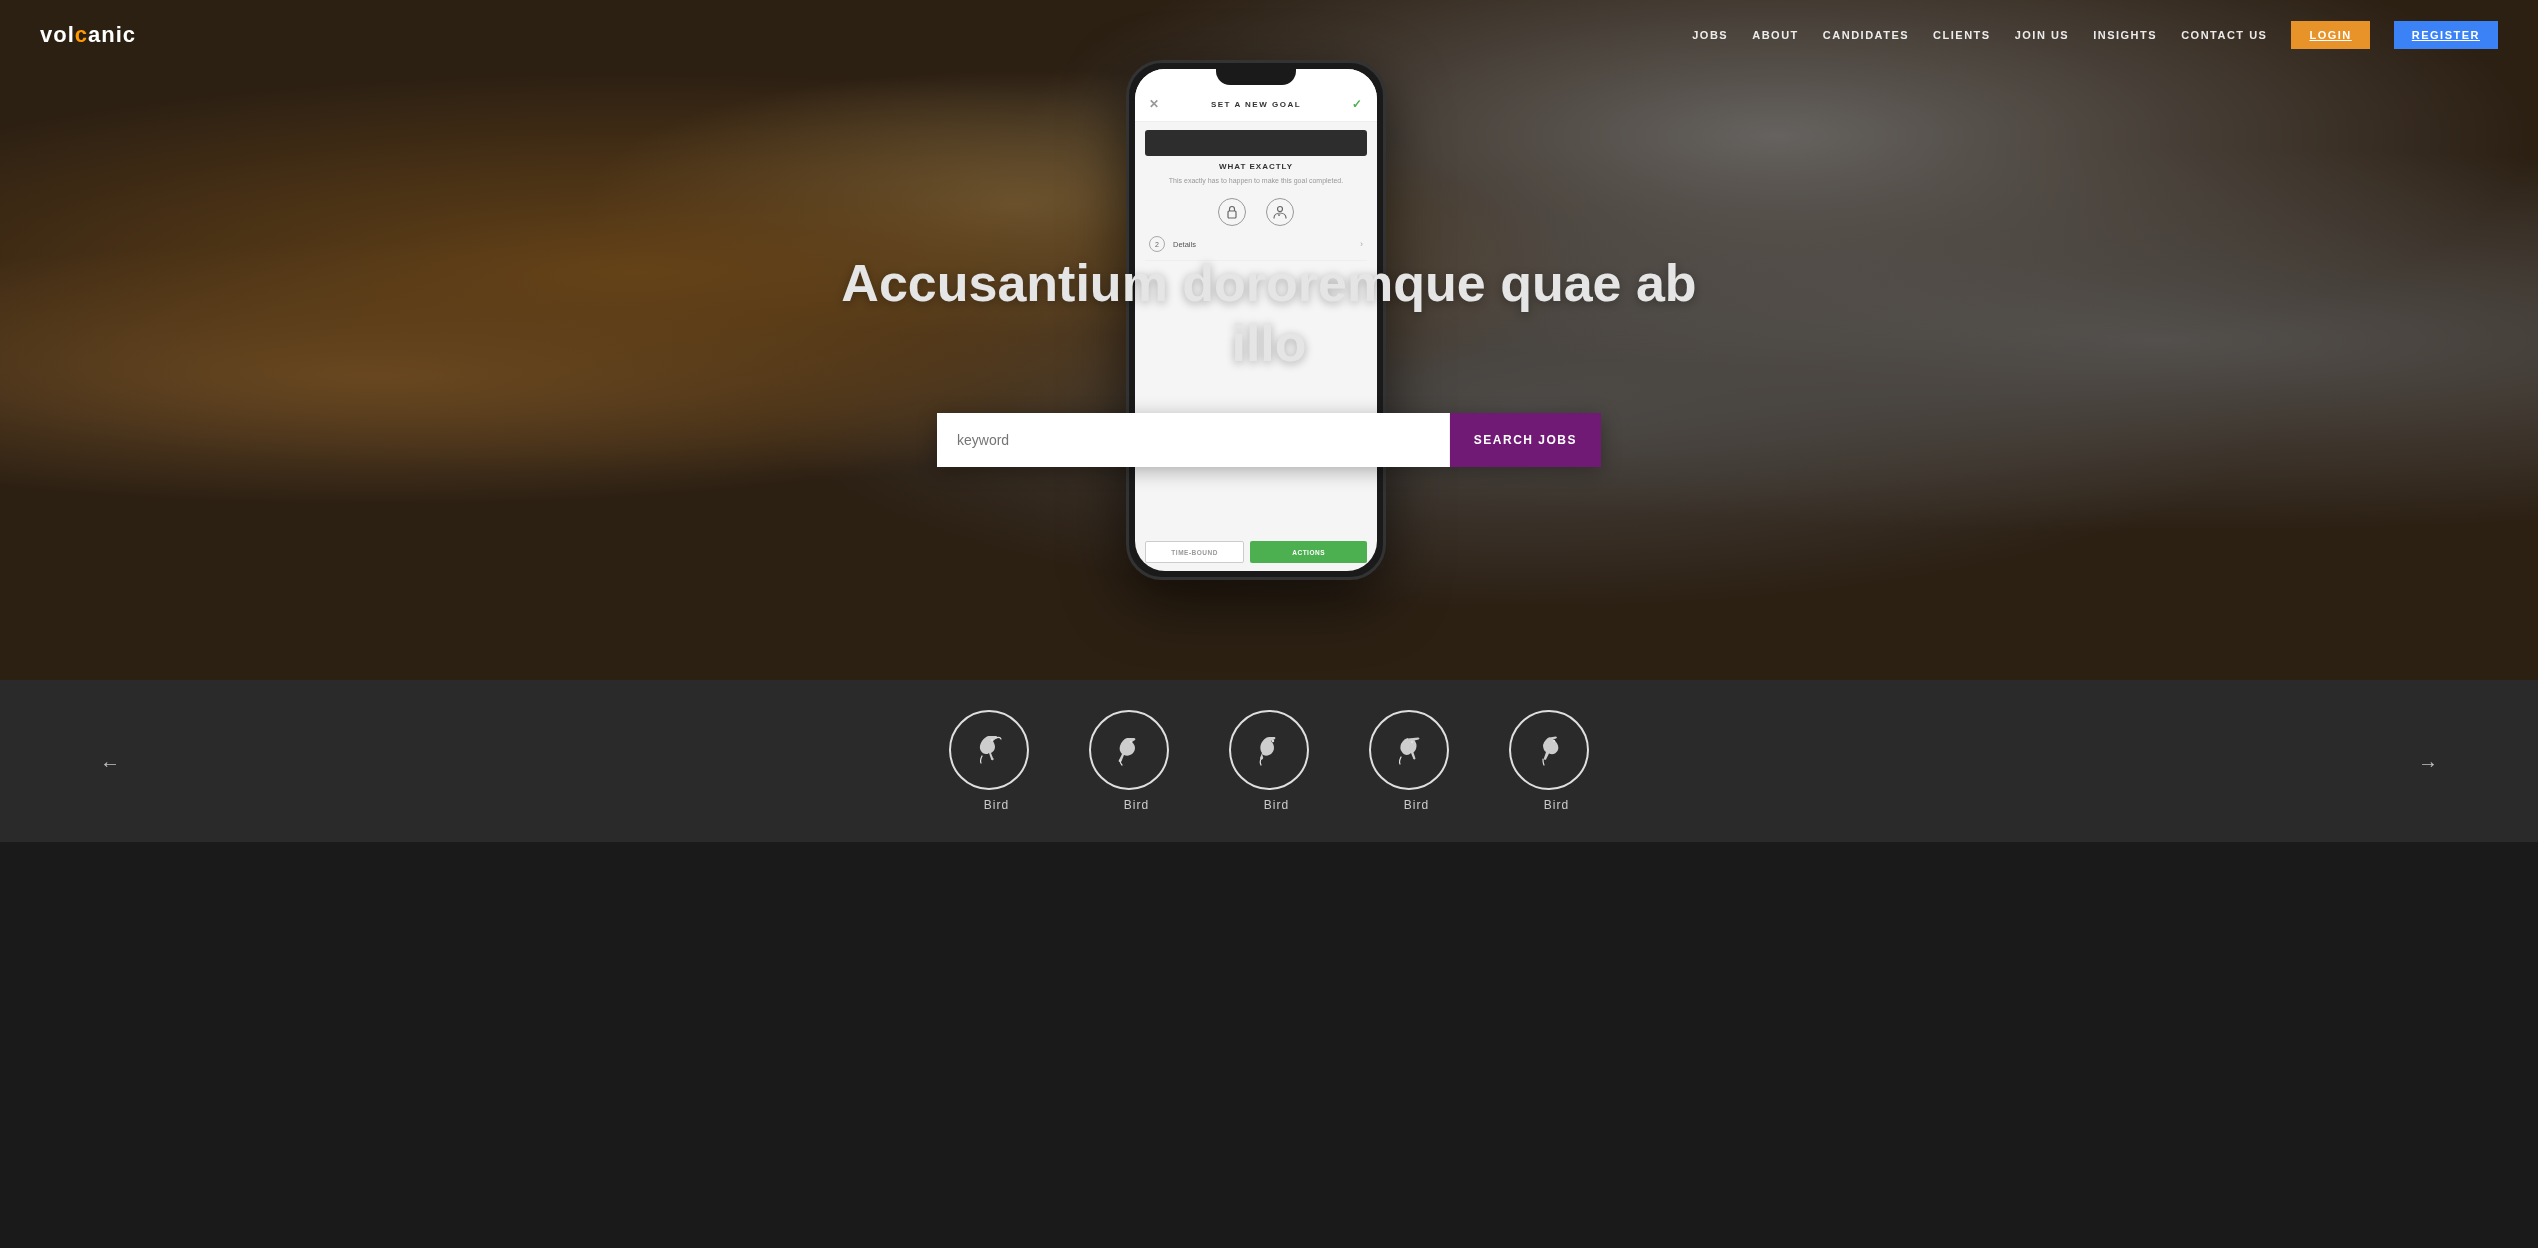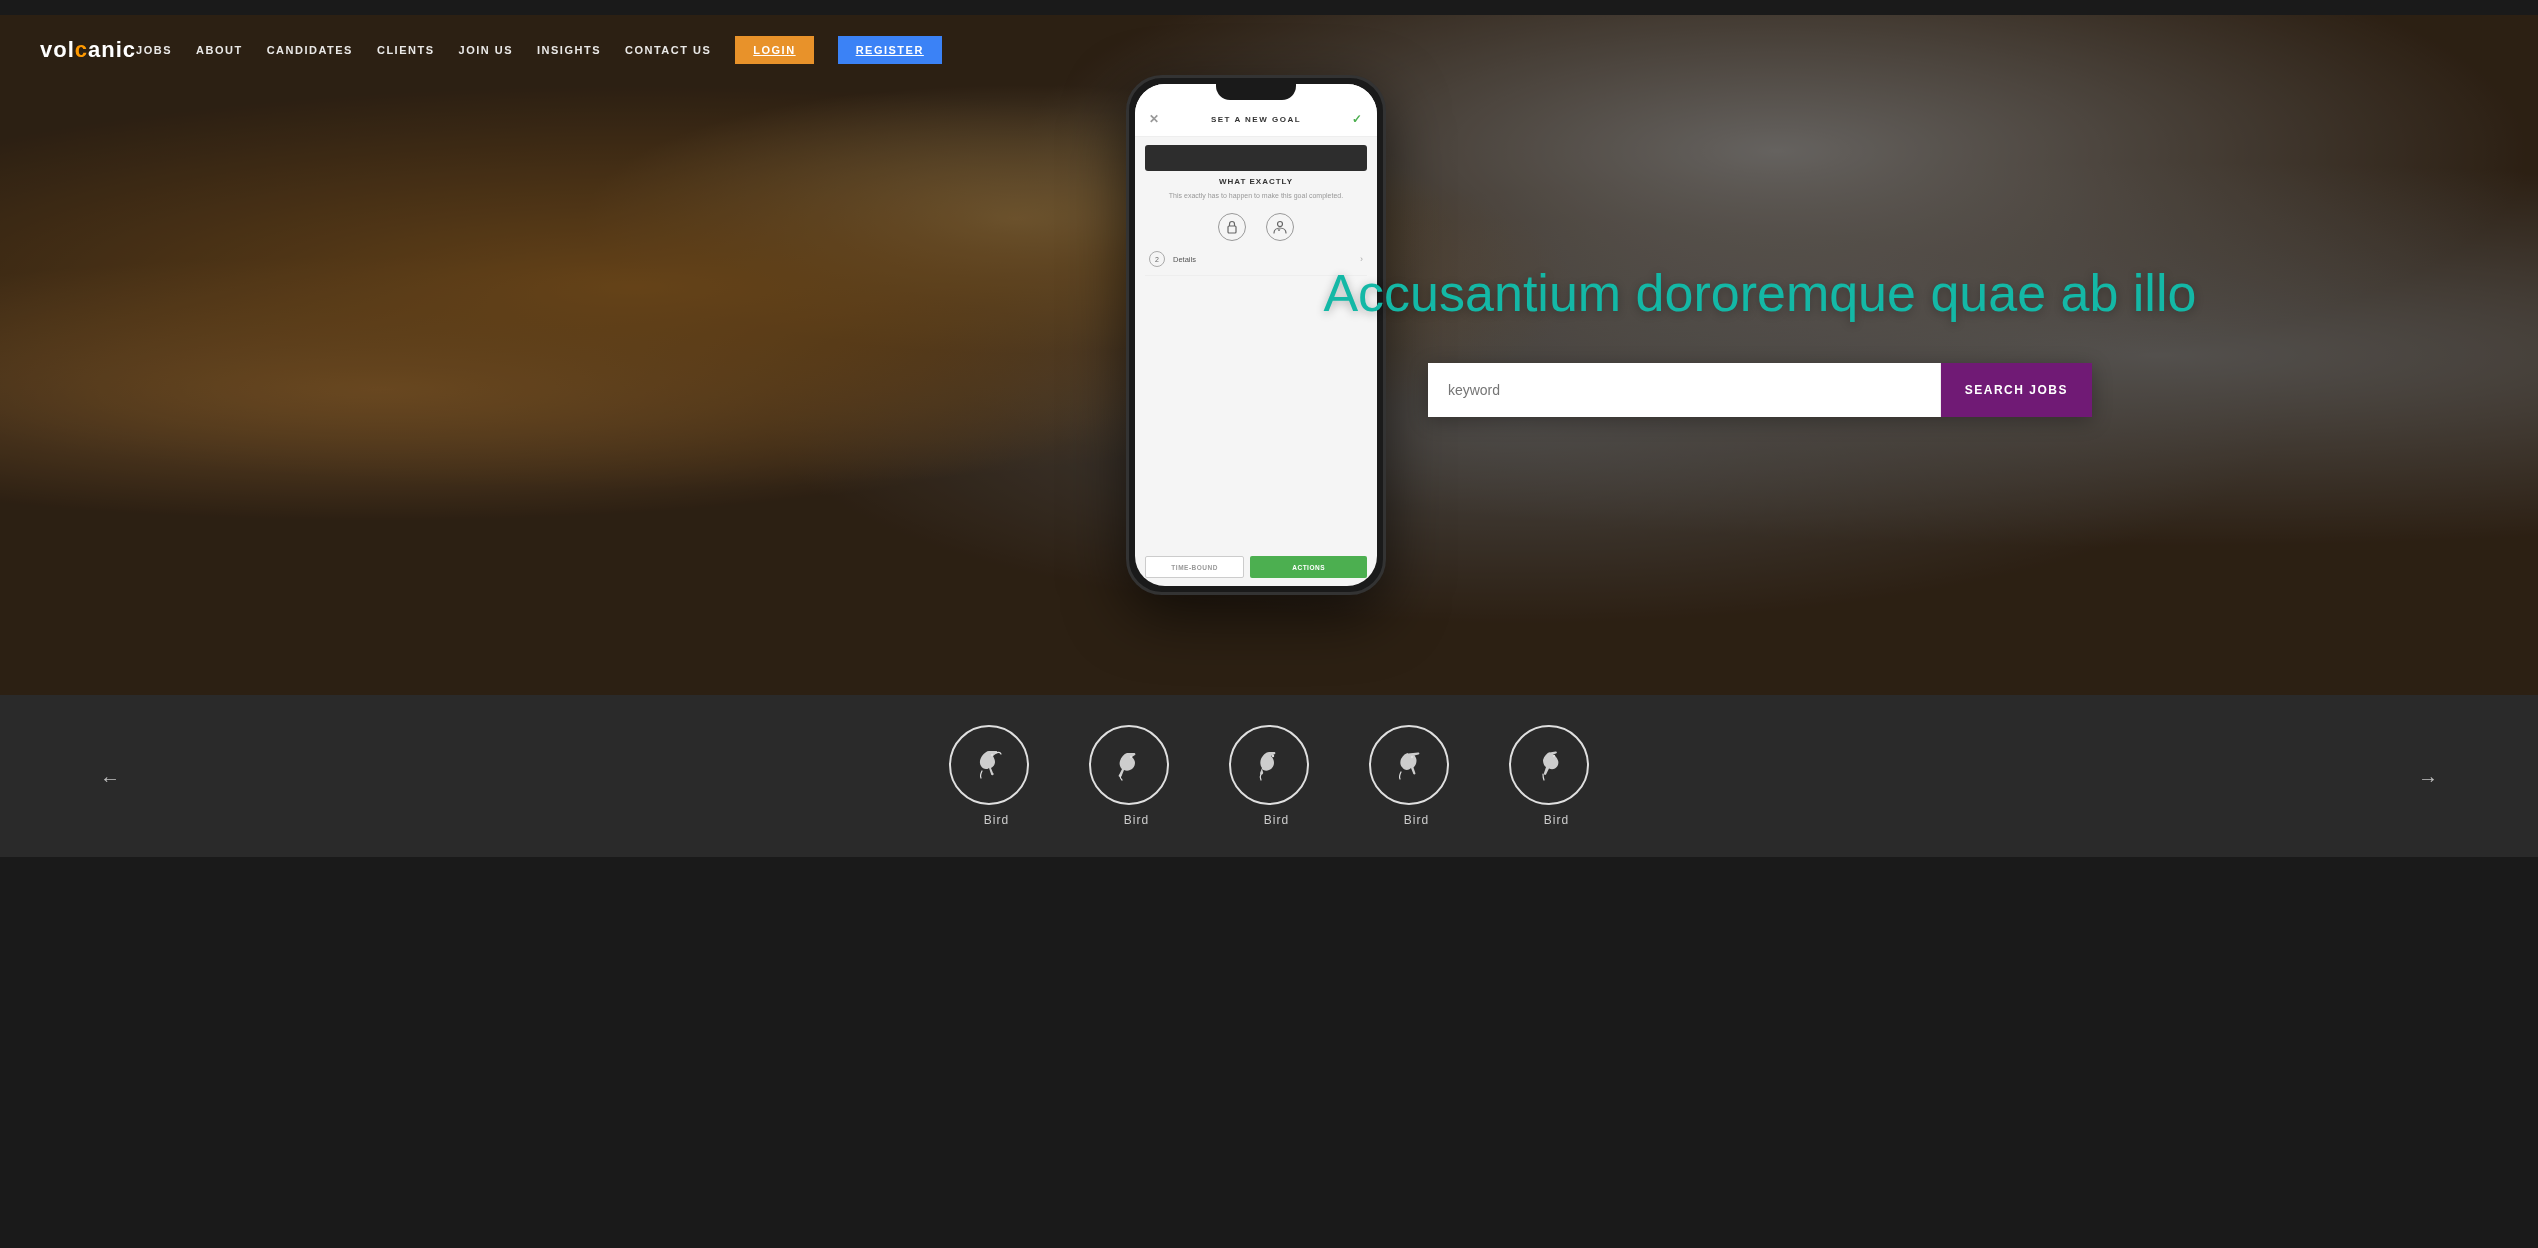--- a/index.html
+++ b/index.html
@@ -5,22 +5,21 @@
     * { margin: 0; padding: 0; box-sizing: border-box; }
     body { font-family: 'Arial', sans-serif; overflow-x: hidden; background: #1a1a1a; }
 
     
     .hero {
       position: relative;
       width: 100%;
       height: 680px;
       overflow: hidden;
       display: flex;
-      flex-direction: row;
-      margin-top: 15px;
+      flex-direction: column;
     }
 
     
     .hero-photo {
       position: absolute;
       inset: 0;
       background:
         radial-gradient(ellipse at 25% 40%, #c8822a 0%, transparent 35%),
         radial-gradient(ellipse at 15% 55%, #d4944a 0%, transparent 25%),
         radial-gradient(ellipse at 40% 30%, #e0c080 0%, transparent 20%),
@@ -104,23 +103,23 @@
       flex: 1;
       display: flex;
       flex-direction: column;
       align-items: center;
       justify-content: center;
       padding: 0 20px;
       margin-top: -30px;
     }
 
     .hero-title {
-      color: #14b8a6;
+      color: #e5e5e5;
       font-size: 52px;
-      font-weight: 400;
+      font-weight: 700;
       text-align: center;
       margin-bottom: 40px;
       text-shadow: 0 2px 10px rgba(0,0,0,0.3);
       max-width: 900px;
     }
 
     .search-bar {
       display: flex;
       width: 664px;
       max-width: 100%;

